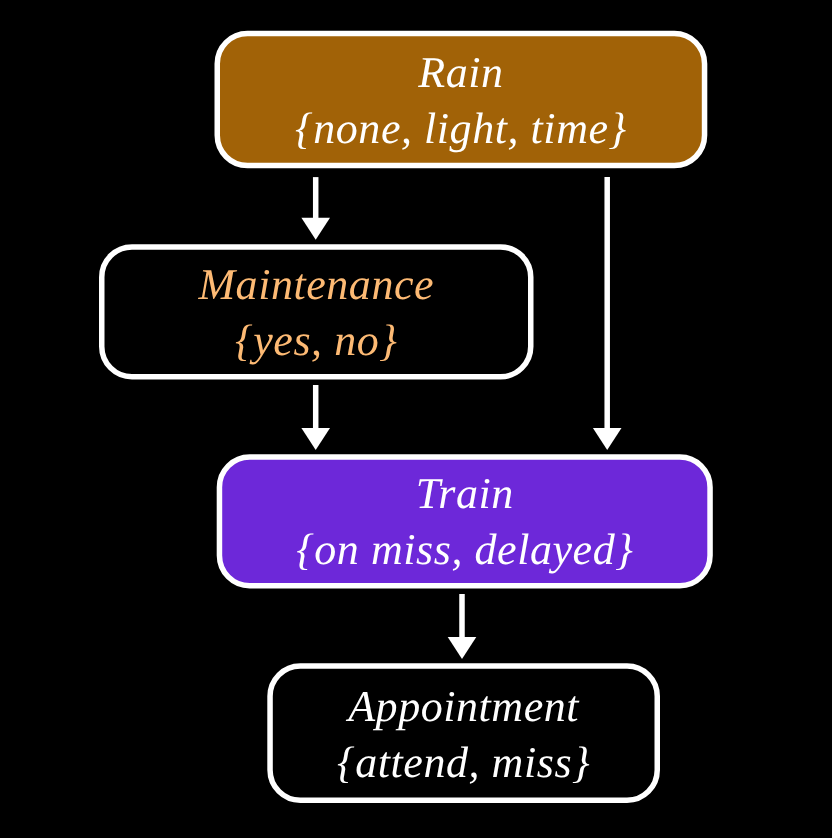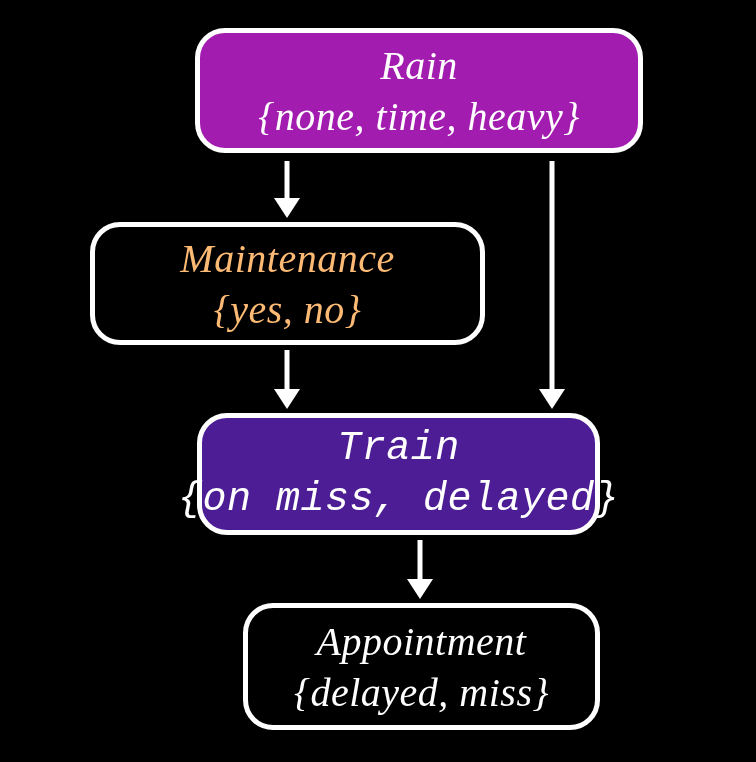--- a/index.html
+++ b/index.html
@@ -62,30 +62,30 @@
       <g>
         <line x1="287" y1="350" x2="287" y2="391" stroke="#ffffff" stroke-width="5"></line>
         <polygon points="274,389 300,389 287,409" fill="#ffffff"></polygon>
       </g>
       <g>
         <line x1="420" y1="540" x2="420" y2="581" stroke="#ffffff" stroke-width="5"></line>
         <polygon points="407,579 433,579 420,599" fill="#ffffff"></polygon>
       </g>
     </svg>
   <div id="nodes-layer">
-      <div class="node" style="left: 195px; top: 28px; width: 448px; height: 125px; border-color: rgb(255, 255, 255); background: #a21caf; color: rgb(255, 255, 255);">
+      <div class="node" style="left: 195px; top: 28px; width: 448px; height: 125px; border-color: rgb(255, 255, 255); background: #a16207; color: rgb(255, 255, 255);">
         <div class="node-label">Rain</div>
-        <div class="node-values">{none, time, heavy}</div>
+        <div class="node-values">{none, light, time}</div>
       </div>
       <div class="node" style="left: 90px; top: 222px; width: 395px; height: 123px; border-color: rgb(255, 255, 255); background: rgb(0, 0, 0); color: #fdba74;">
         <div class="node-label">Maintenance</div>
         <div class="node-values">{yes, no}</div>
       </div>
-      <div class="node" style="left: 197px; top: 413px; width: 403px; height: 122px; border-color: rgb(255, 255, 255); background: #4c1d95; color: rgb(255, 255, 255); font-family: Liberation Mono, monospace;">
+      <div class="node" style="left: 197px; top: 413px; width: 451px; height: 122px; border-color: rgb(255, 255, 255); background: #6d28d9; color: rgb(255, 255, 255);">
         <div class="node-label">Train</div>
         <div class="node-values">{on miss, delayed}</div>
       </div>
       <div class="node" style="left: 243px; top: 603px; width: 357px; height: 127px; border-color: rgb(255, 255, 255); background: rgb(0, 0, 0); color: rgb(255, 255, 255);">
         <div class="node-label">Appointment</div>
-        <div class="node-values">{delayed, miss}</div>
+        <div class="node-values">{attend, miss}</div>
       </div>
     </div>
 </div>
 
 </body></html>

